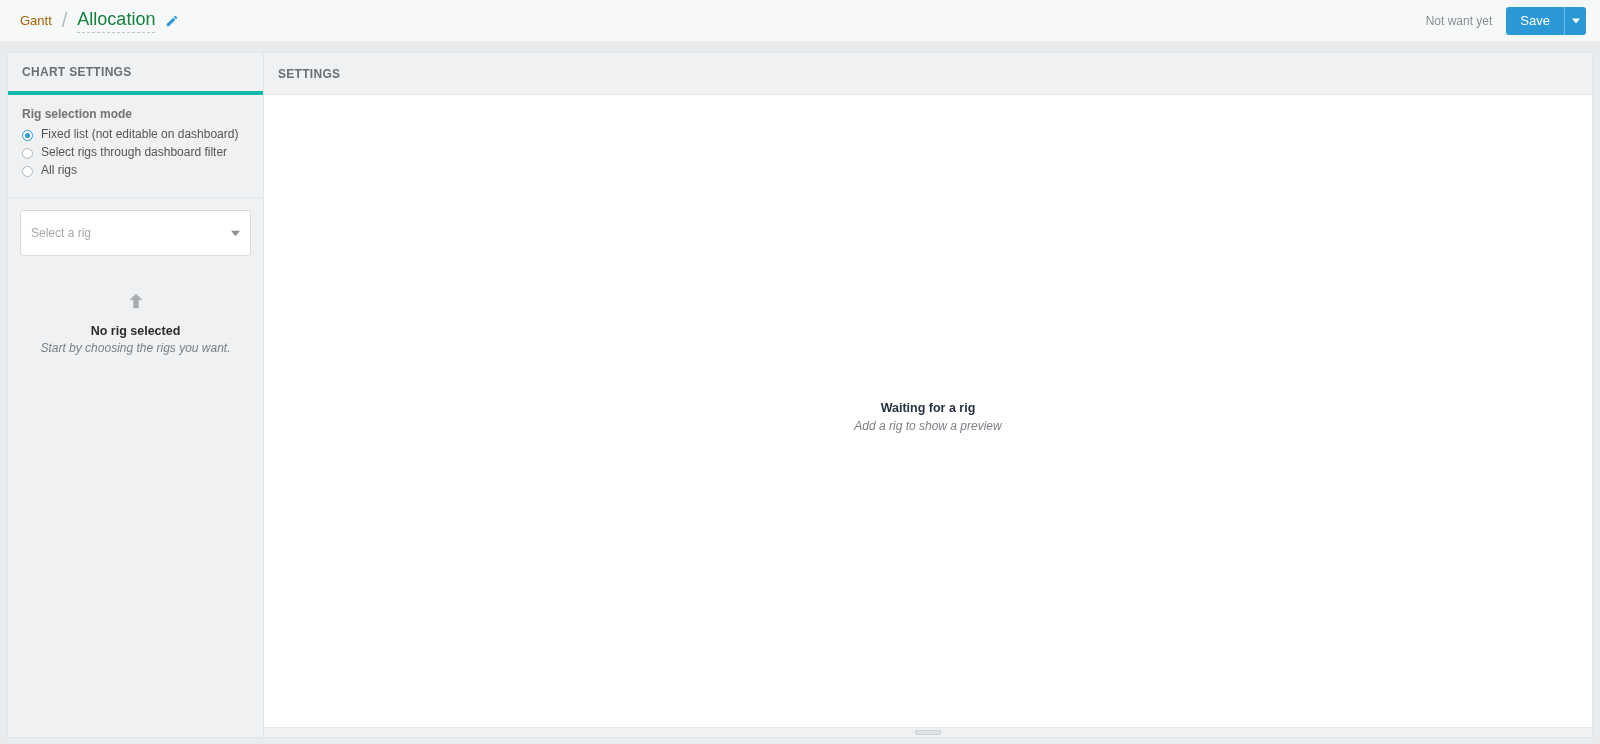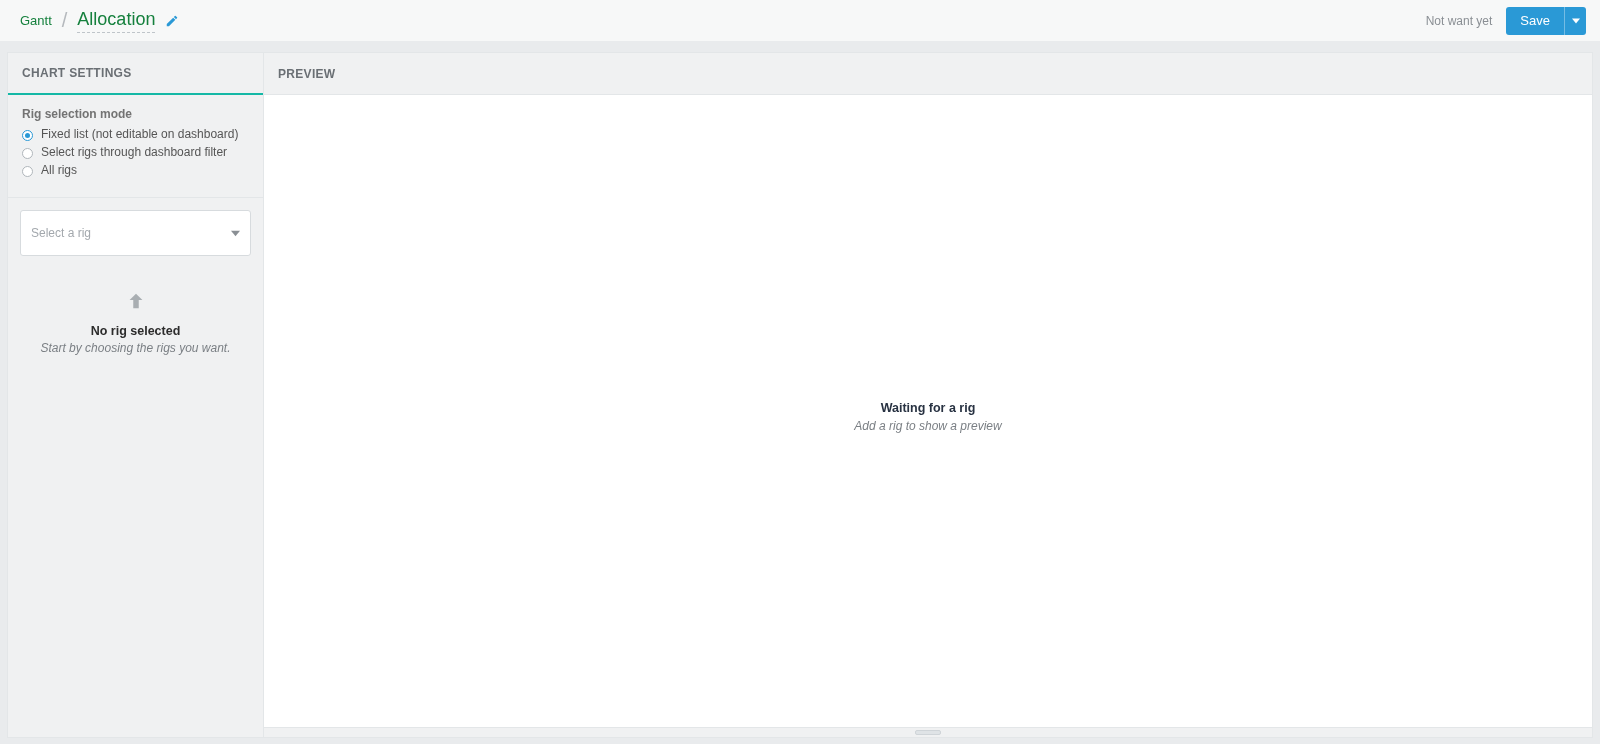--- a/index.html
+++ b/index.html
@@ -15,21 +15,21 @@
   
   .topbar {
     height: 42px;
     background: #f7f8f8;
     display: flex;
     align-items: center;
     padding: 0 14px 0 20px;
     border-bottom: 1px solid #e9ebed;
   }
   .breadcrumb { display: flex; align-items: center; gap: 10px; font-size: 14px; }
-  .crumb-link { color: #15803d; cursor: pointer; font-size: 13px; }
+  .crumb-link { color: #a16207; cursor: pointer; font-size: 13px; }
   .crumb-sep { color: #b5b9bd; font-size: 20px; font-weight: 200; }
   .crumb-title {
     color: #15803d; font-size: 18px; font-weight: 400;
     padding-bottom: 2px;
     border-bottom: 1px dashed #bfc5ca;
   }
   .edit-icon { color: #2a99d6; cursor: pointer; display: inline-flex; }
   .edit-icon svg { width: 14px; height: 14px; }
 
   .topbar-right { margin-left: auto; display: flex; align-items: center; gap: 14px; }
@@ -66,21 +66,21 @@
     width: 256px;
     background: #f0f1f2;
     border-right: 1px solid #e3e6e8;
     display: flex; flex-direction: column;
   }
   .panel-header {
     height: 42px; display: flex; align-items: center;
     padding: 0 14px;
     font-size: 12px; font-weight: 600; color: #6a6f74;
     letter-spacing: 0.3px;
-    border-bottom: 2px solid #14b8a6;
+    border-bottom: 4px solid #14b8a6;
     background: #f0f1f2;
   }
   .settings-body { padding: 12px 14px 16px; border-bottom: 1px solid #e3e6e8; }
   .section-label { font-size: 12px; font-weight: 700; color: #737373; margin-bottom: 6px; }
   .radio-row { display: flex; align-items: flex-end; gap: 8px; font-size: 12px; color: #555; margin: 4px 0; cursor: pointer; }
   .radio-row input[type="radio"] {
     appearance: none;
     width: 11px; height: 11px;
     border: 1px solid #b0b6bb; border-radius: 50%;
     background: #fff; position: relative; cursor: pointer;
@@ -219,21 +219,21 @@
             <path d="M12 4l-7 7h4v9h6v-9h4z"></path>
           </svg>
       </div>
       <div class="et">No rig selected</div>
       <div class="es">Start by choosing the rigs you want.</div>
     </div>
   </aside>
 
   <section class="content">
 
-    <div class="preview-header">PREVIEW</div>
+    <div class="preview-header">SETTINGS</div>
 
     <div class="preview-body">
       <div class="preview-empty">
         <div class="pt">Waiting for a rig</div>
         <div class="ps">Add a rig to show a preview</div>
       </div>
     </div>
 
     <div class="split-handle">
       <div class="split-grip"></div>

